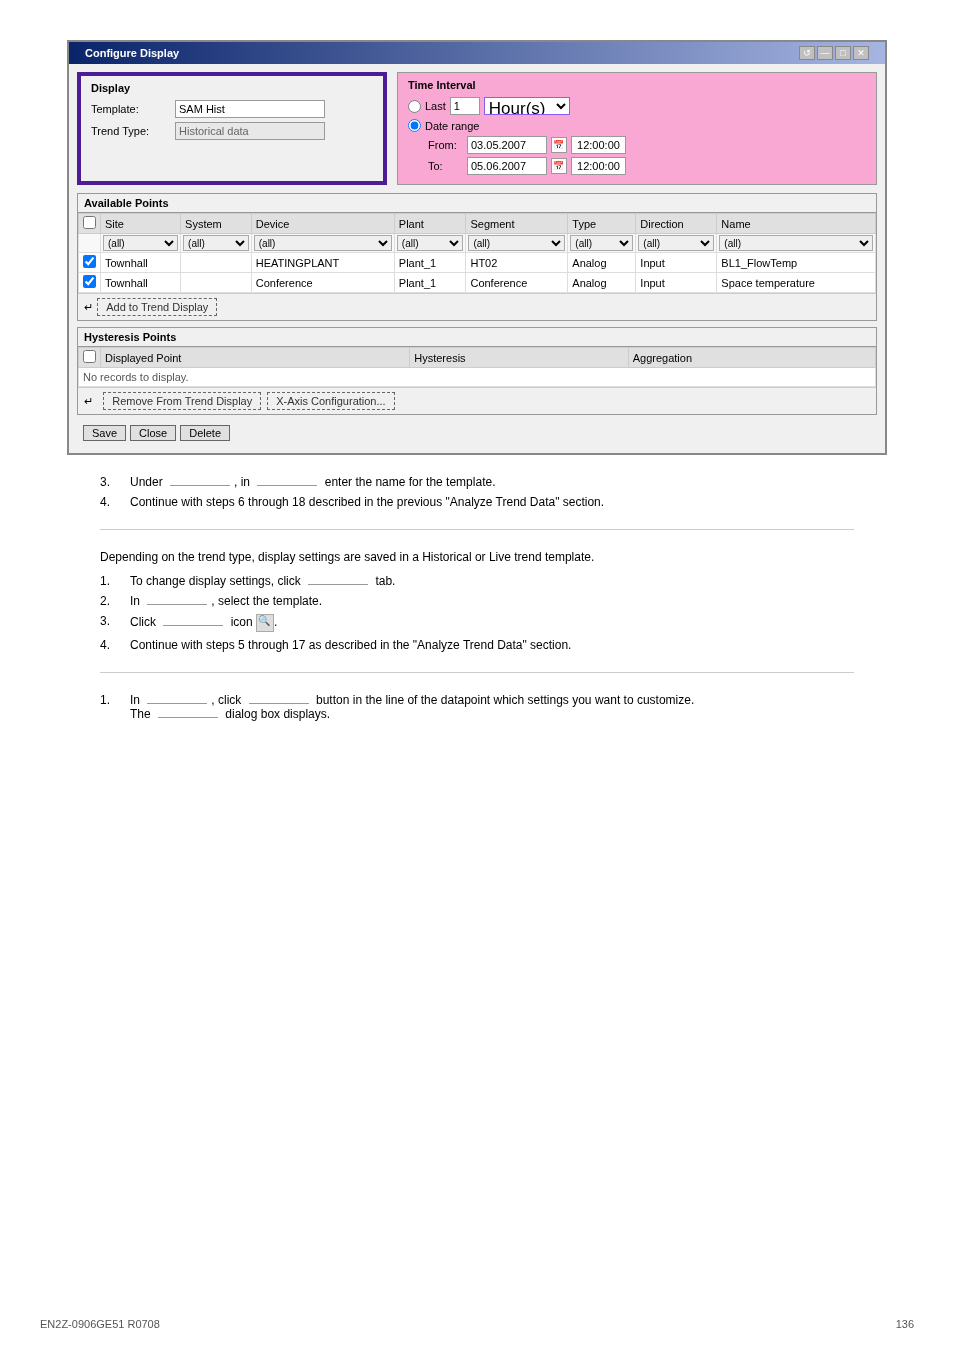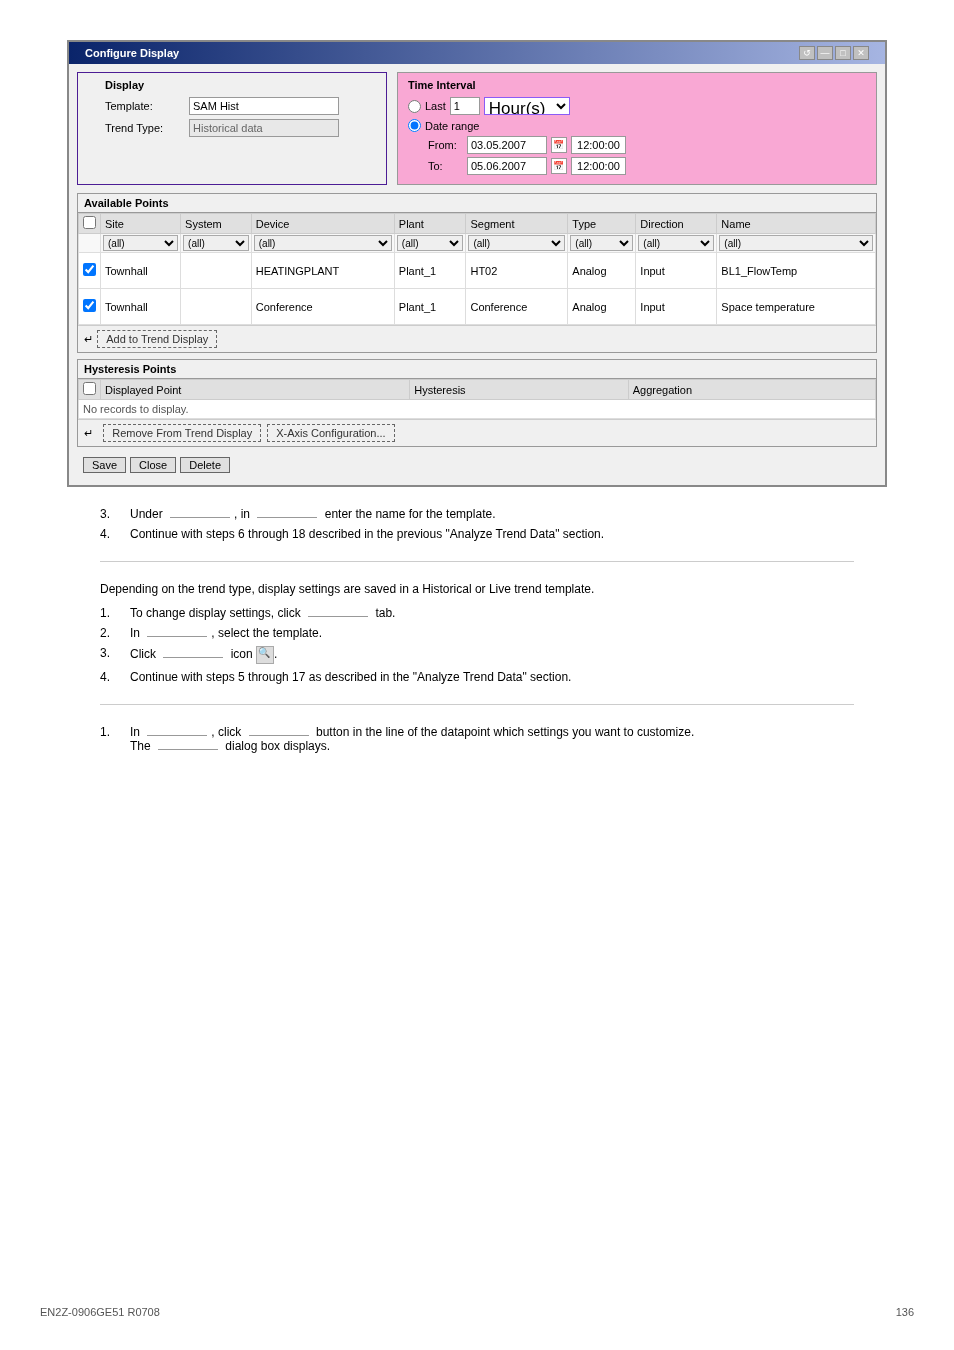--- a/index.html
+++ b/index.html
@@ -65,22 +65,22 @@
       background: #f0f0f0;
     }
 
     .dialog-sections {
       display: flex;
       gap: 10px;
       margin-bottom: 8px;
     }
 
     .display-section {
-      border: 1px solid #4c1d95;
-      padding: 6px 27px;
+      border: 4px solid #4c1d95;
+      padding: 6px 10px;
       background: #f0f0f0;
       flex: 0 0 310px;
     }
 
     .time-interval-section {
       border: 1px solid #999;
       padding: 6px 10px;
       background: #f9a8d4;
       flex: 1;
     }
@@ -219,21 +219,21 @@
     .points-table th {
       background: #e0e0e0;
       border: 1px solid #ccc;
       padding: 2px 4px;
       text-align: left;
       font-weight: normal;
     }
 
     .points-table td {
       border: 1px solid #ddd;
-      padding: 10px 4px;
+      padding: 2px 4px;
     }
 
     .points-table .filter-row td {
       background: #f8f8f8;
       padding: 1px 2px;
     }
 
     .filter-select {
       width: 100%;
       font-size: 10px;
@@ -364,21 +364,21 @@
       height: 18px;
       background: #ddd;
       border: 1px solid #aaa;
       vertical-align: middle;
       font-size: 10px;
       text-align: center;
     }
 
     .footer {
       position: absolute;
-      bottom: 32px;
+      bottom: 20px;
       left: 40px;
       right: 40px;
       display: flex;
       justify-content: space-between;
       font-size: 11px;
       color: #555;
     }
 
     .blank-span {
       display: inline-block;

